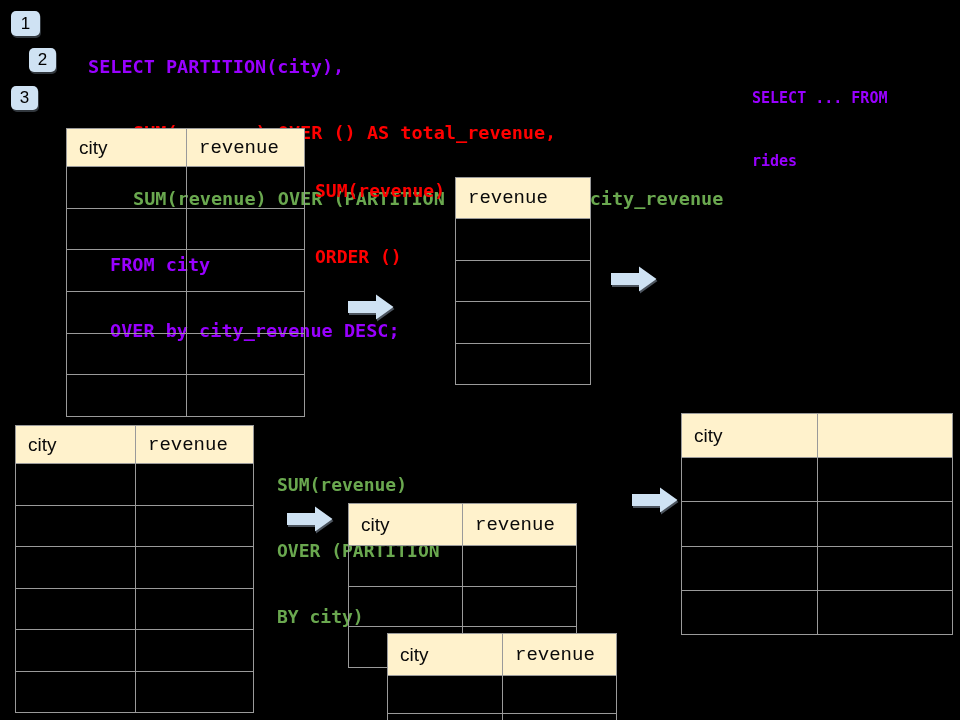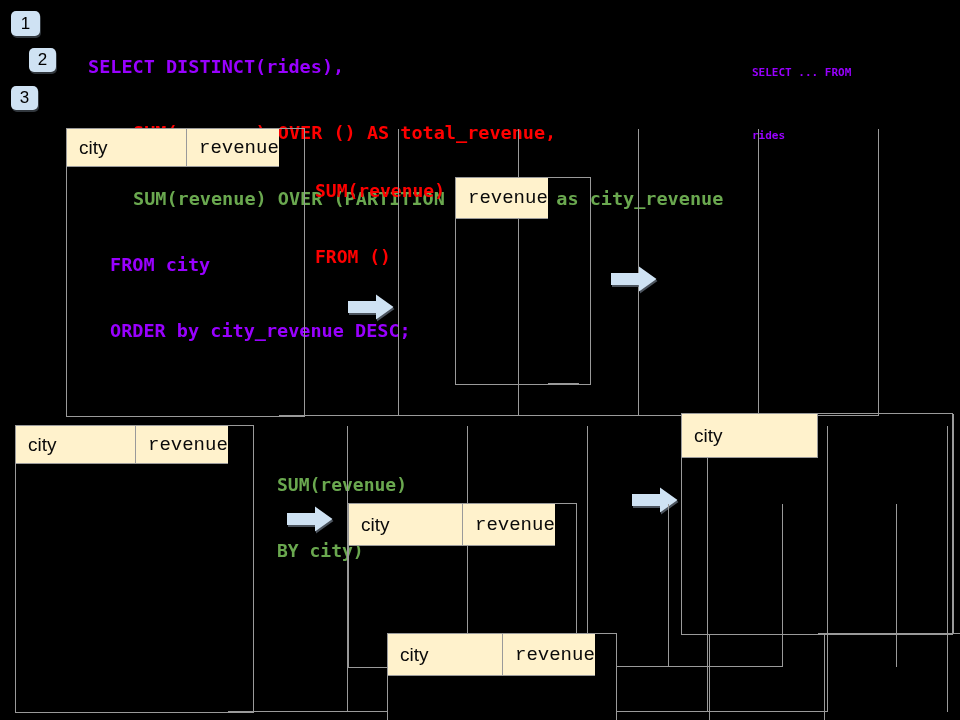--- a/index.html
+++ b/index.html
@@ -15,26 +15,26 @@
   #badge-3{left:11px;top:86px;width:27px;height:24px;}
 
   
   .mono{font-family:"DejaVu Sans Mono",monospace;font-weight:bold;white-space:pre;line-height:22px;}
   #sql-block{position:absolute;left:88px;top:12px;font-size:18.5px;}
   .sql-purple{color:#9900ff;}
   .sql-red{color:#ff0000;}
   .sql-green{color:#6aa84f;}
   .ind1{padding-left:22px;}
   .ind2{padding-left:45px;}
-  #side-note{position:absolute;left:752px;top:20px;font-size:11px;line-height:21px;color:#9900ff;}
+  #side-note{position:absolute;left:752px;top:46px;font-size:15px;line-height:21px;color:#9900ff;}
   #annot-total{position:absolute;left:315px;top:136px;font-size:18px;color:#ff0000;}
   #annot-partition{position:absolute;left:277px;top:430px;font-size:18px;color:#6aa84f;}
 
   
-  .tbl{position:absolute;box-sizing:border-box;border:1px solid #9a9a9a;display:flex;flex-direction:row;}
+  .tbl{position:absolute;box-sizing:border-box;border:1px solid #9a9a9a;display:flex;flex-direction:column;}
   .thead{display:flex;flex:0 0 auto;background:#fff2cc;border-bottom:1px solid #9a9a9a;box-sizing:border-box;}
   .th{box-sizing:border-box;display:flex;align-items:center;padding-left:12px;font-size:19px;color:#0a0a0a;}
   .tr{display:flex;flex:1 1 auto;border-bottom:1px solid #9a9a9a;box-sizing:border-box;}
   .tr:last-child{border-bottom:none;}
   .td{box-sizing:border-box;}
   .c1{flex:0 0 auto;border-right:1px solid #9a9a9a;}
   .fill{flex:1 1 auto;font-family:Liberation Mono, monospace;}
 
   #tbl-rides-top{left:66px;top:128px;width:239px;height:289px;}
   #tbl-rides-top .thead{height:38px;}
@@ -70,39 +70,40 @@
 </head>
 <body>
 
 <div id="canvas">
 
   <div class="badge" id="badge-1">1</div>
   <div class="badge" id="badge-2">2</div>
   <div class="badge" id="badge-3">3</div>
 
   <div id="sql-block" class="mono">
-    <div class="sql-purple">SELECT DISTINCT(rides),</div>
+    <div class="sql-purple">SELECT PARTITION(city),</div>
     <div class="sql-red ind2">SUM(revenue) OVER () AS total_revenue,</div>
     <div class="sql-green ind2">SUM(revenue) OVER (PARTITION BY city) as city_revenue</div>
     <div class="sql-purple ind1">FROM city</div>
-    <div class="sql-purple ind1">ORDER by city_revenue DESC;</div>
+    <div class="sql-purple ind1">OVER by city_revenue DESC;</div>
   </div>
 
   <div id="side-note" class="mono">
     <div>SELECT ... FROM</div>
     <div>rides</div>
   </div>
 
   <div id="annot-total" class="mono">
     <div>SUM(revenue)</div>
-    <div>FROM ()</div>
+    <div>ORDER ()</div>
   </div>
 
   <div id="annot-partition" class="mono">
     <div>SUM(revenue)</div>
+    <div>OVER (PARTITION</div>
     <div>BY city)</div>
   </div>
 
   <div class="tbl" id="tbl-rides-top">
     <div class="thead">
       <div class="th c1">city</div>
       <div class="th fill">revenue</div>
     </div>
     <div class="tr">
         <div class="td c1"></div>

